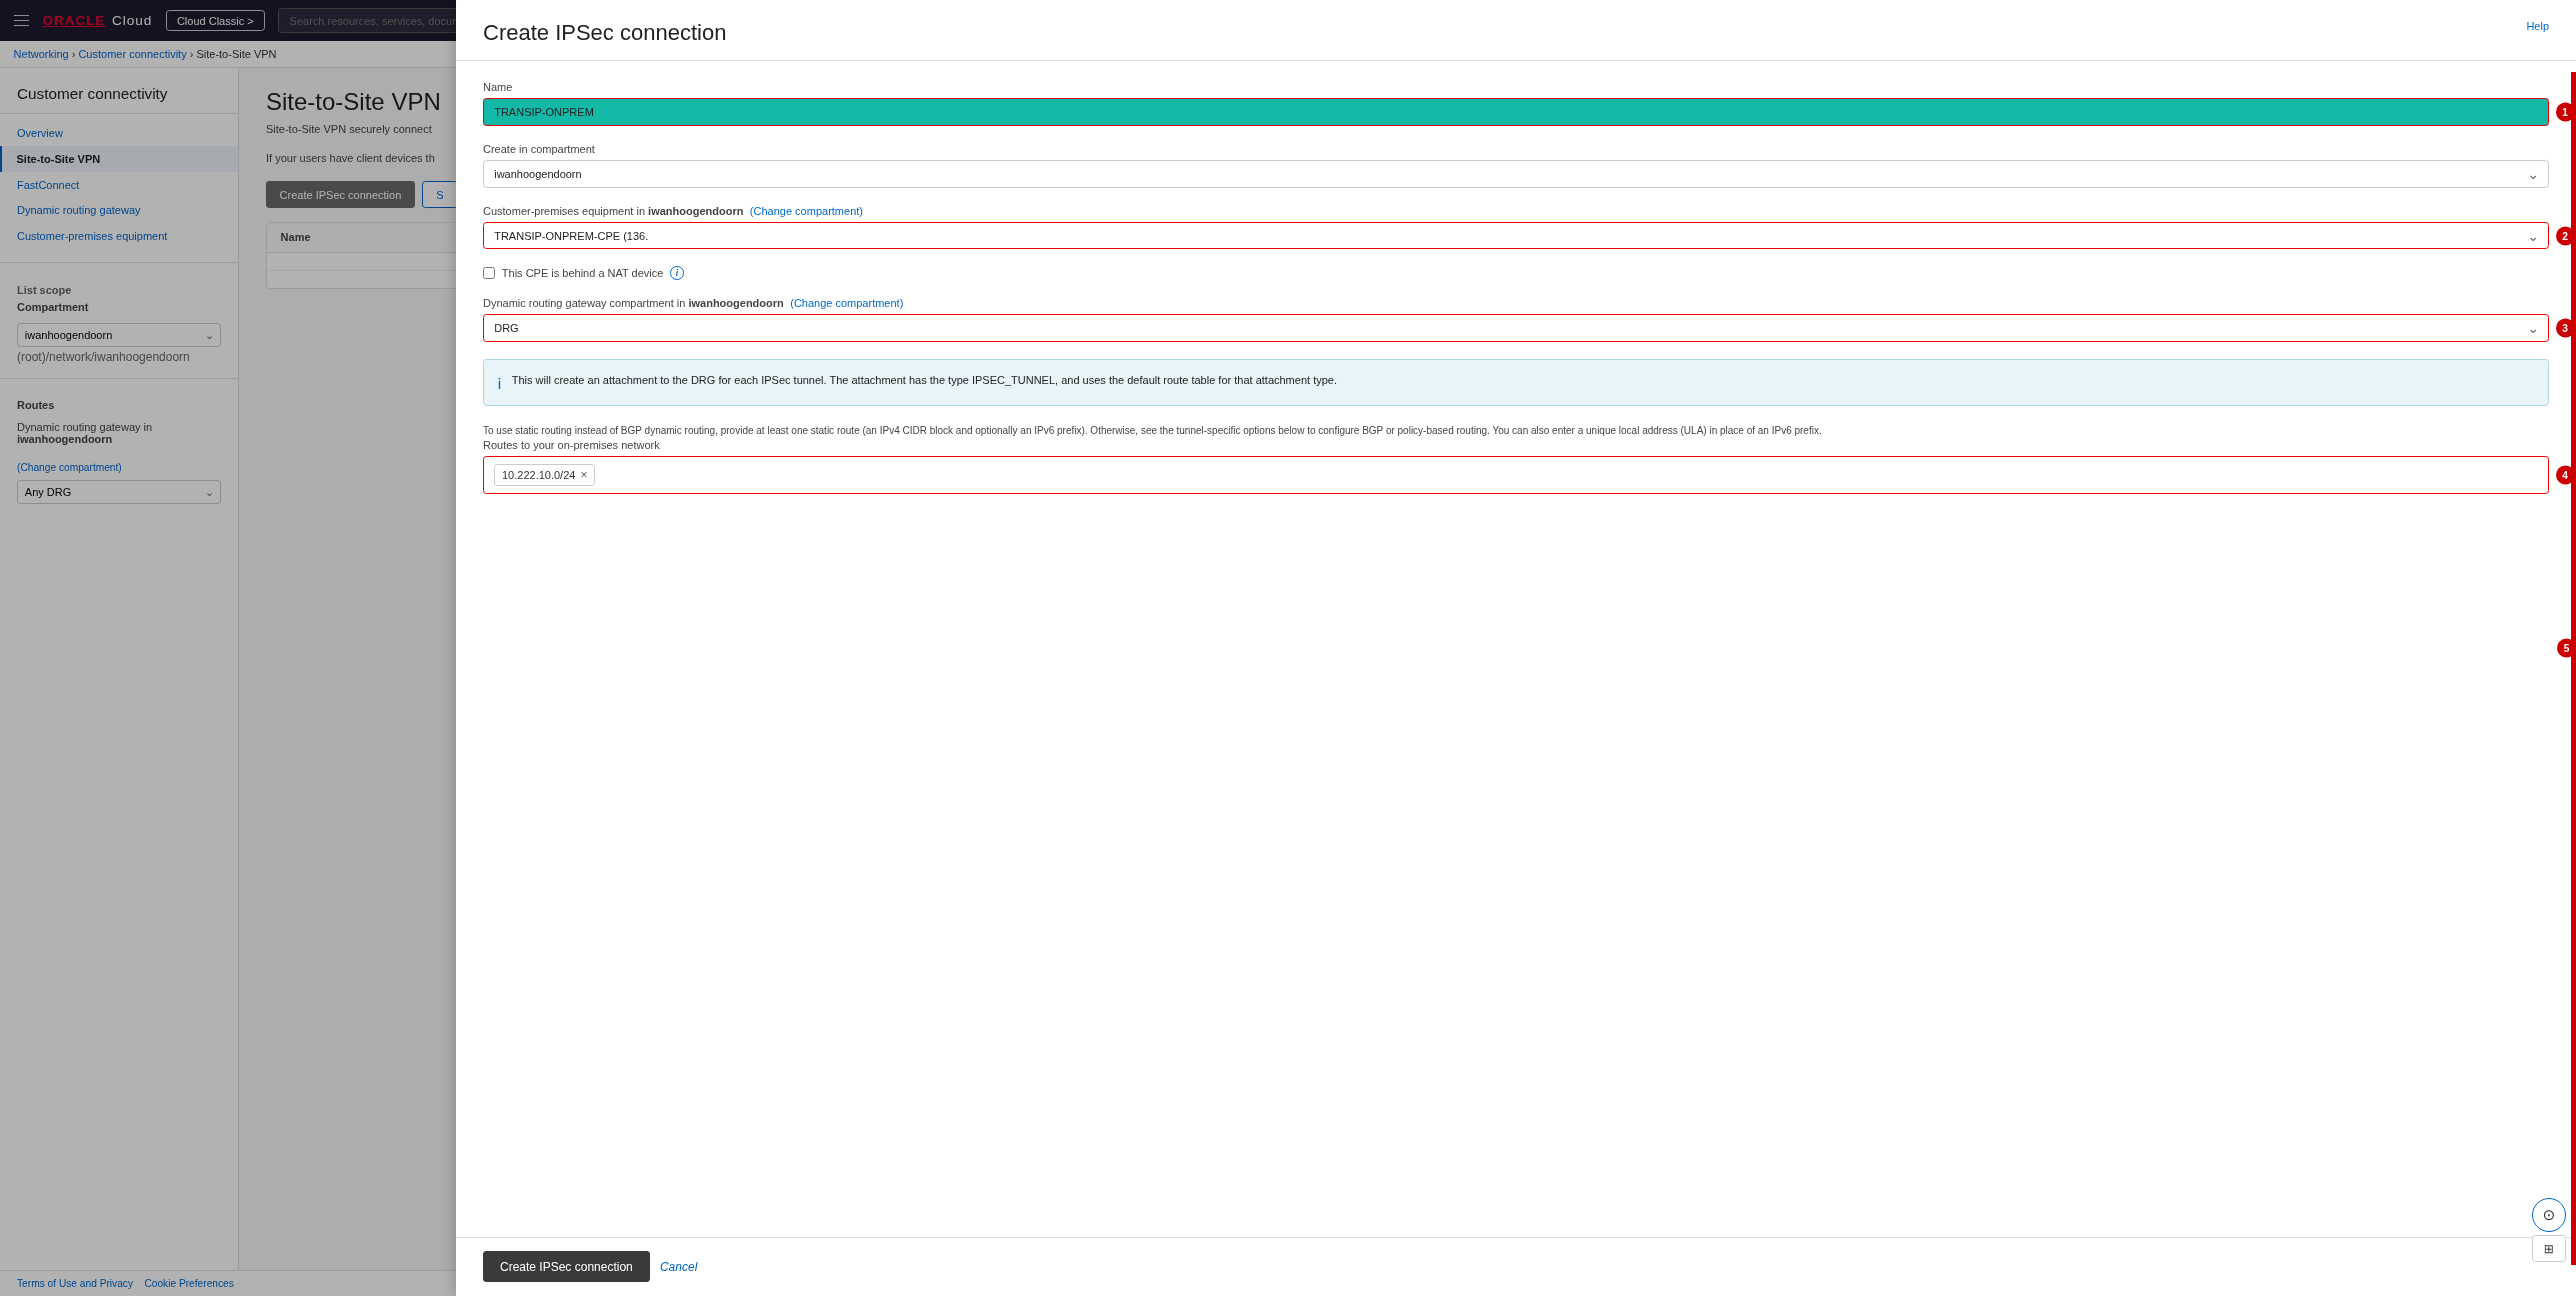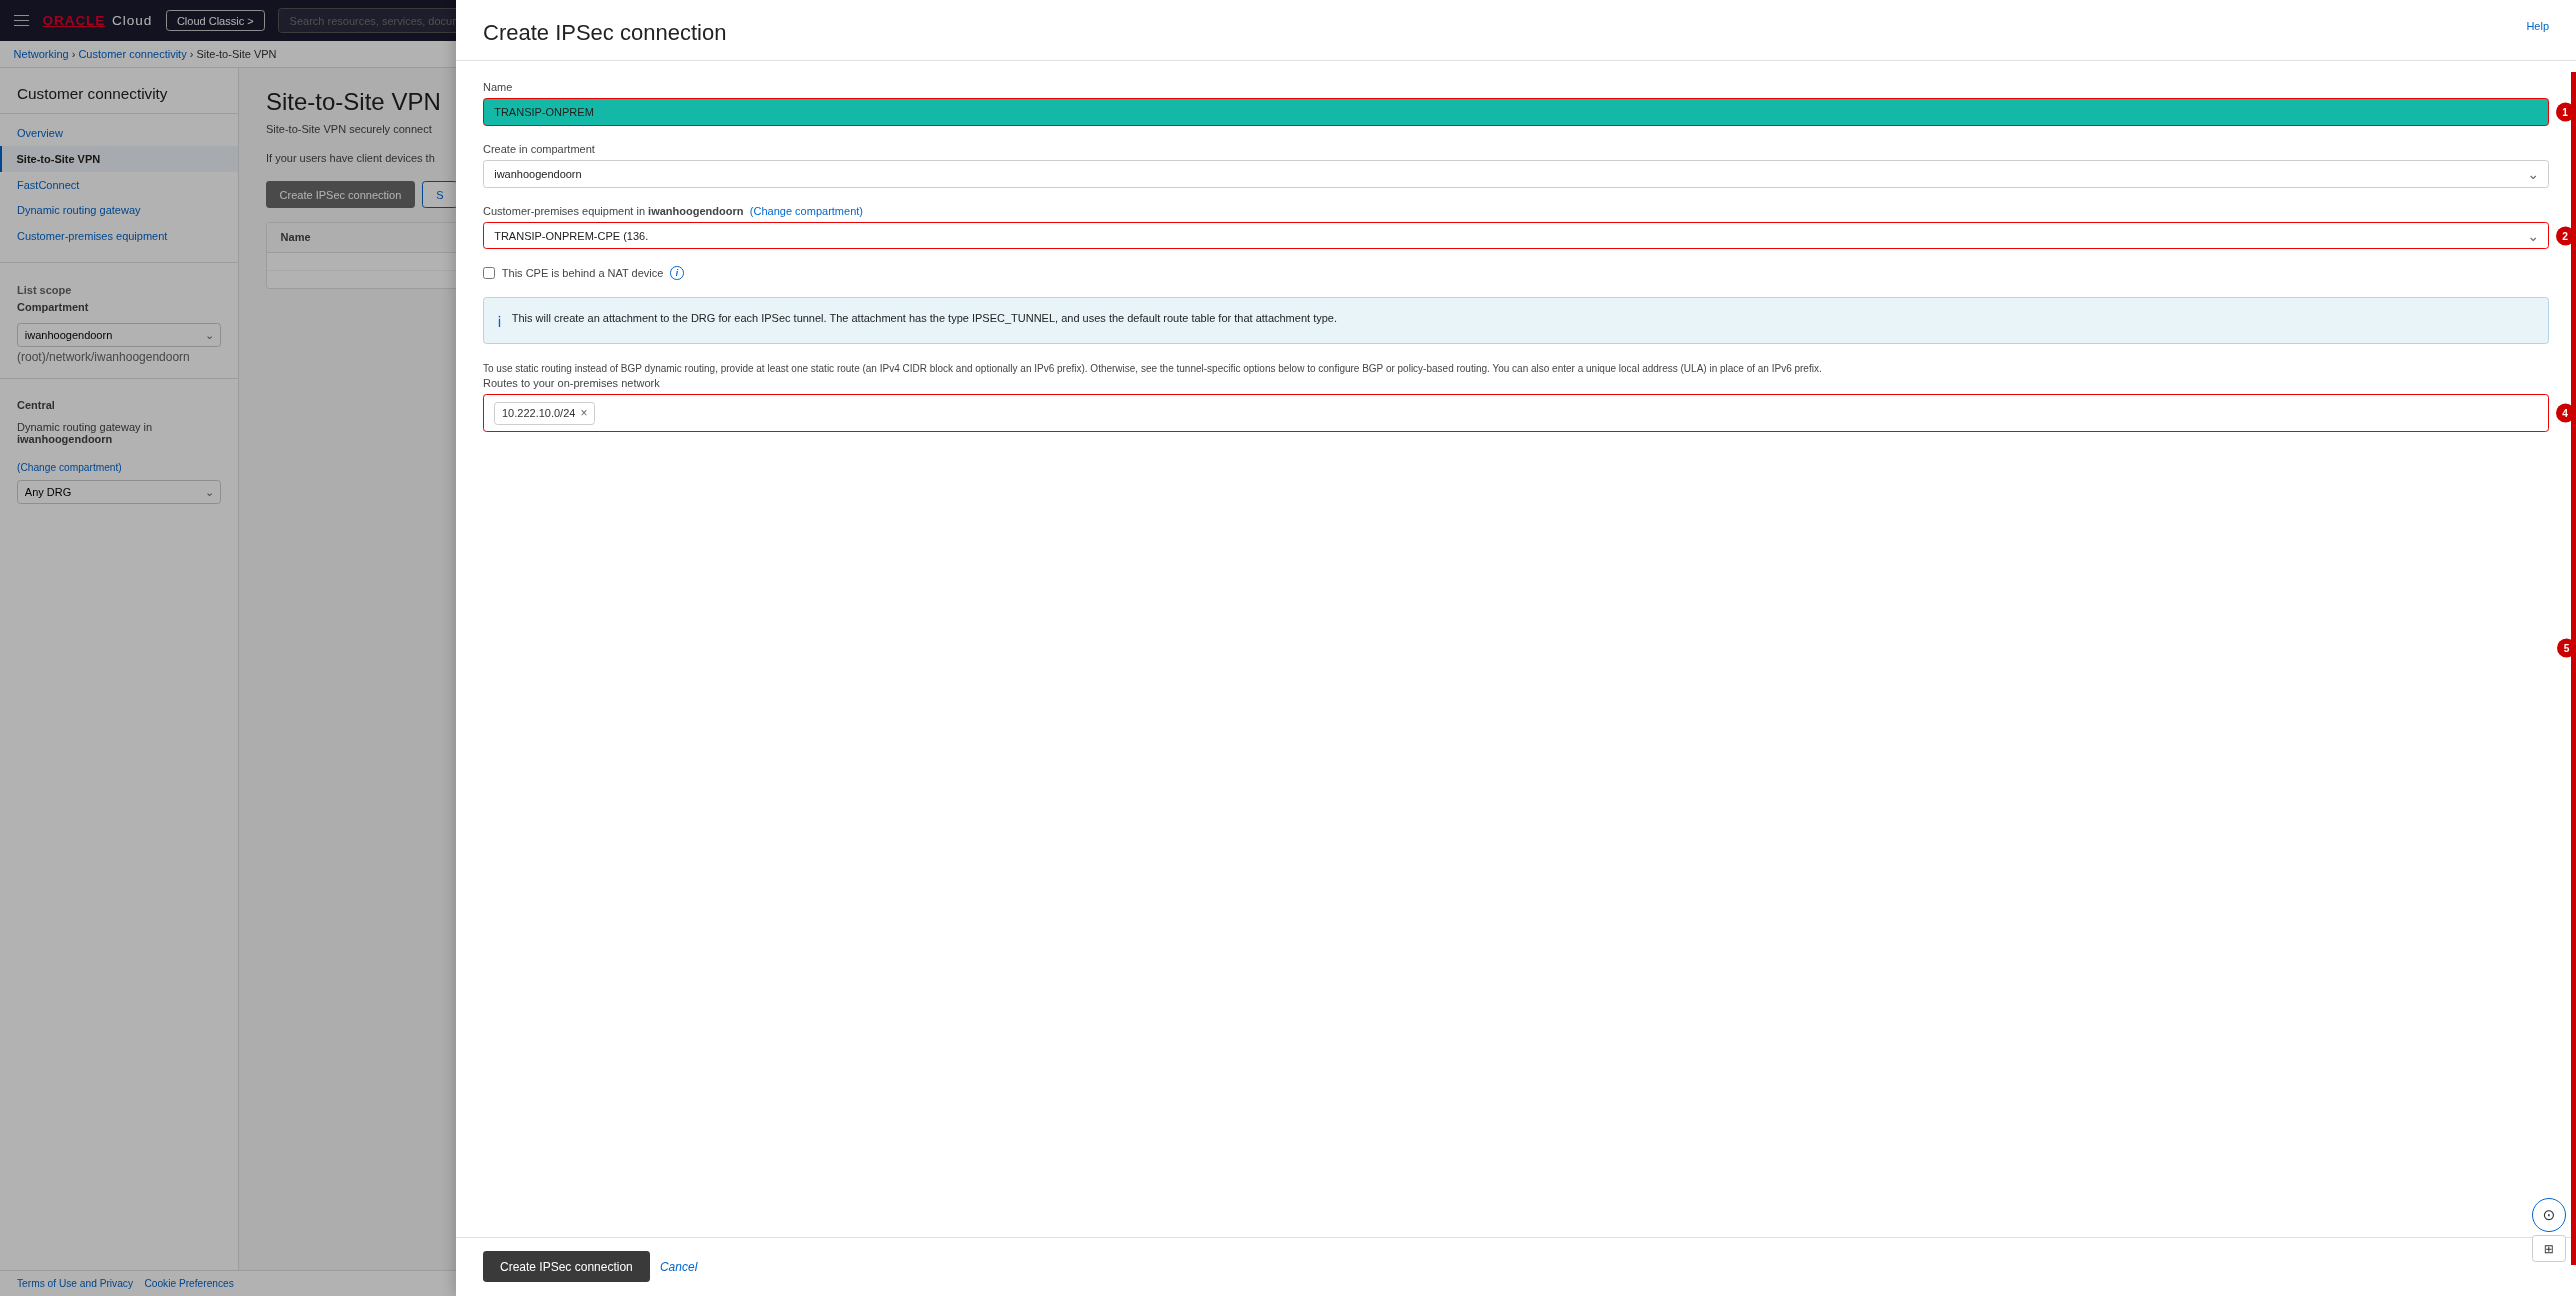--- a/index.html
+++ b/index.html
@@ -385,21 +385,21 @@
       <div class="filter-label">Compartment</div>
       <div class="select-wrapper">
         <select class="select-box">
           <option>iwanhoogendoorn</option>
         </select>
       </div>
       <div class="compartment-path">(root)/network/iwanhoogendoorn</div>
     </div>
     <hr class="sidebar-divider" style="margin-top: 13.6px;">
     <div class="filter-section">
-      <div class="filter-label">Central</div>
+      <div class="filter-label">Routes</div>
       <div class="filter-sub">
         <span>Dynamic routing gateway in</span> <strong>iwanhoogendoorn</strong>
       </div>
       <a class="filter-link">(Change compartment)</a>
       <div class="select-wrapper">
         <select class="select-box">
           <option>Any DRG</option>
         </select>
       </div>
     </div>
@@ -476,20 +476,34 @@
           <span class="step-badge" style="position:absolute; right:-25.6px; top:50%; transform:translateY(-50%)">2</span>
         </div>
       </div>
 
       <div class="nat-checkbox-row">
         <input type="checkbox" id="nat-checkbox" style="">
         <label for="nat-checkbox">This CPE is behind a NAT device</label>
         <span class="info-icon">i</span>
       </div>
 
+      <div class="form-group">
+        <label class="form-label">
+          <span>Dynamic routing gateway compartment in</span> <strong>iwanhoogendoorn</strong>
+          <a class="change-link">(Change compartment)</a>
+        </label>
+        <div style="position:relative;">
+          <div class="form-select-wrapper">
+            <select class="form-select highlighted-input">
+              <option>DRG</option>
+            </select>
+          </div>
+          <span class="step-badge" style="position:absolute; right:-25.6px; top:50%; transform:translateY(-50%)">3</span>
+        </div>
+      </div>
 
       <div class="info-box">
         <span class="info-box-icon">ℹ</span>
         <span class="info-box-text">This will create an attachment to the DRG for each IPSec tunnel. The attachment has the type IPSEC_TUNNEL, and uses the default route table for that attachment type.</span>
       </div>
 
       <p class="routing-text">To use static routing instead of BGP dynamic routing, provide at least one static route (an IPv4 CIDR block and optionally an IPv6 prefix). Otherwise, see the tunnel-specific options below to configure BGP or policy-based routing. You can also enter a unique local address (ULA) in place of an IPv6 prefix.</p>
 
       <div class="form-group">
         <label class="form-label">Routes to your on-premises network</label>

